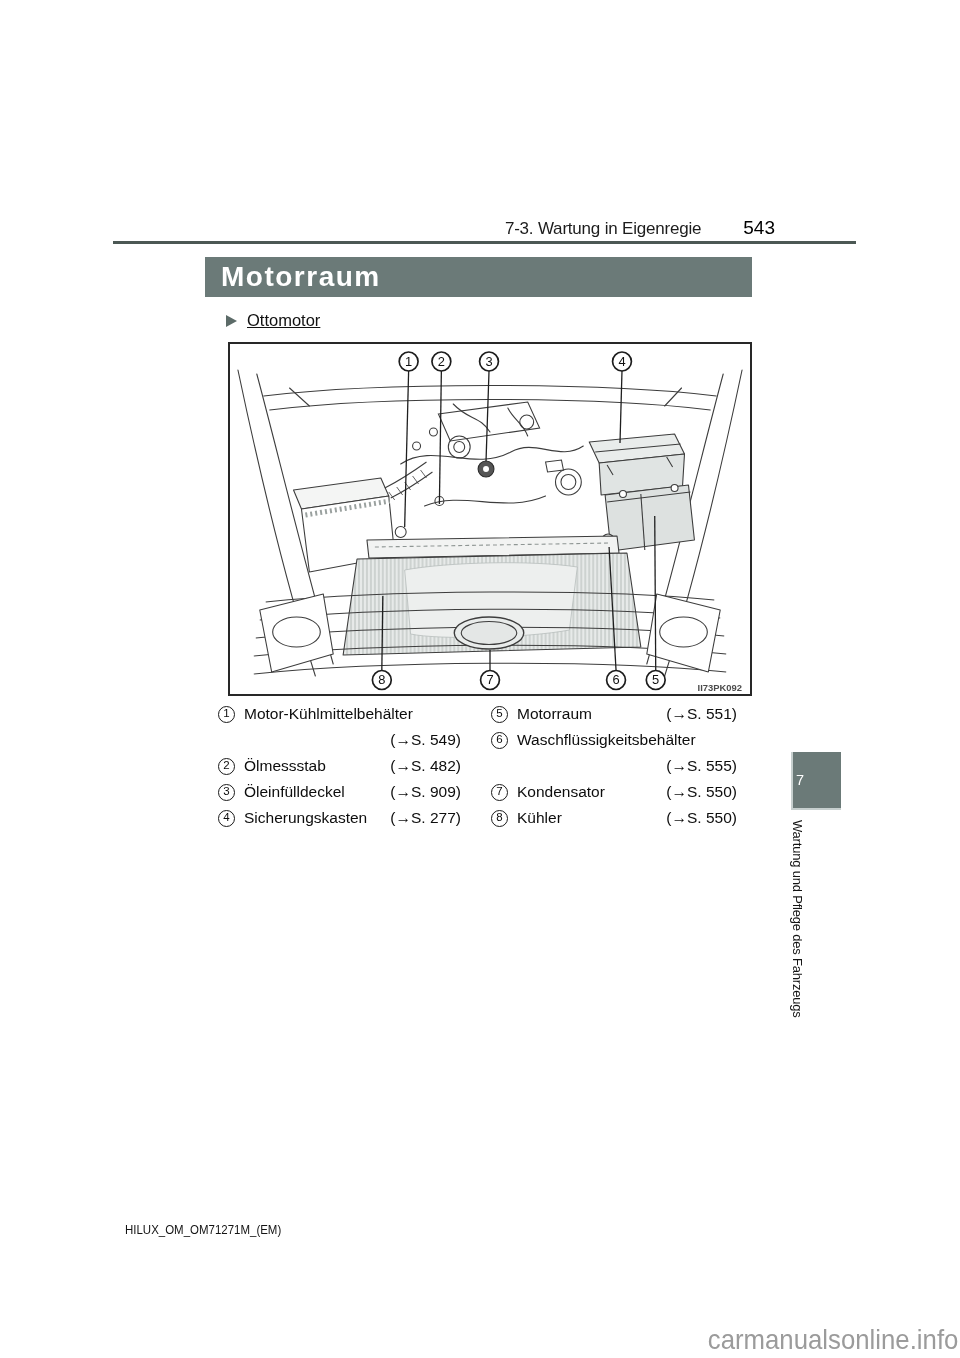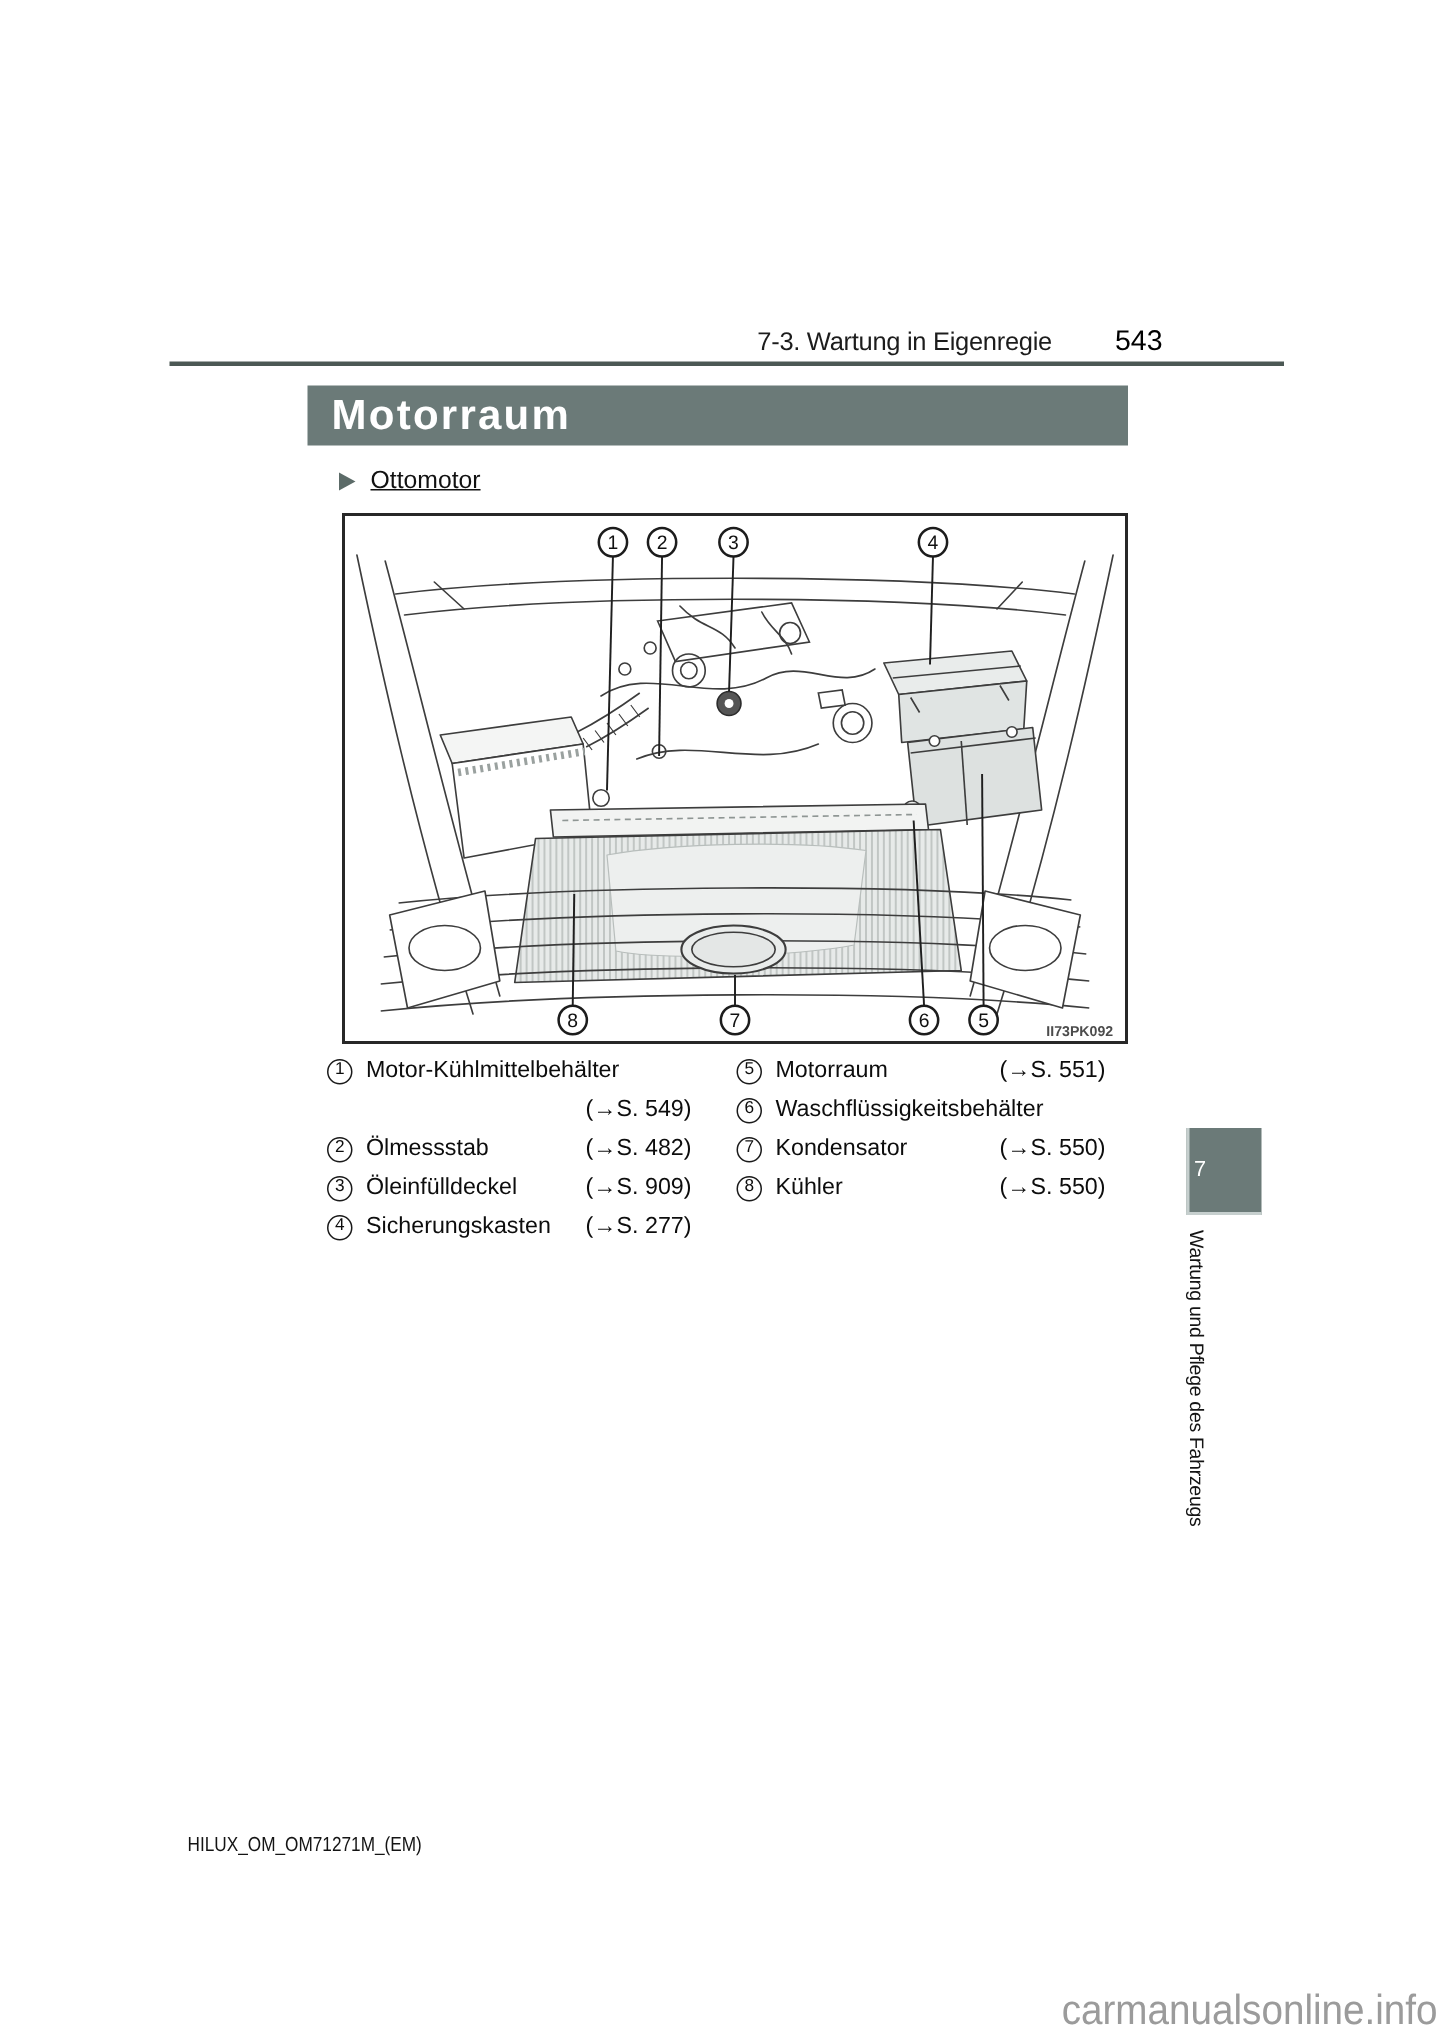--- a/index.html
+++ b/index.html
@@ -277,20 +277,23 @@
   <div class="legend-col legend-right">
     <div class="legend-row">
       <span class="cnum">5</span>
       <span class="llabel">Motorraum</span>
       <span class="lref">(→S. 551)</span>
     </div>
     <div class="legend-row">
       <span class="cnum">6</span>
       <span class="llabel">Waschflüssigkeitsbehälter</span>
     </div>
+    <div class="legend-row ref-only">
+      <span class="lref">(→S. 555)</span>
+    </div>
     <div class="legend-row">
       <span class="cnum">7</span>
       <span class="llabel">Kondensator</span>
       <span class="lref">(→S. 550)</span>
     </div>
     <div class="legend-row">
       <span class="cnum">8</span>
       <span class="llabel">Kühler</span>
       <span class="lref">(→S. 550)</span>
     </div>

